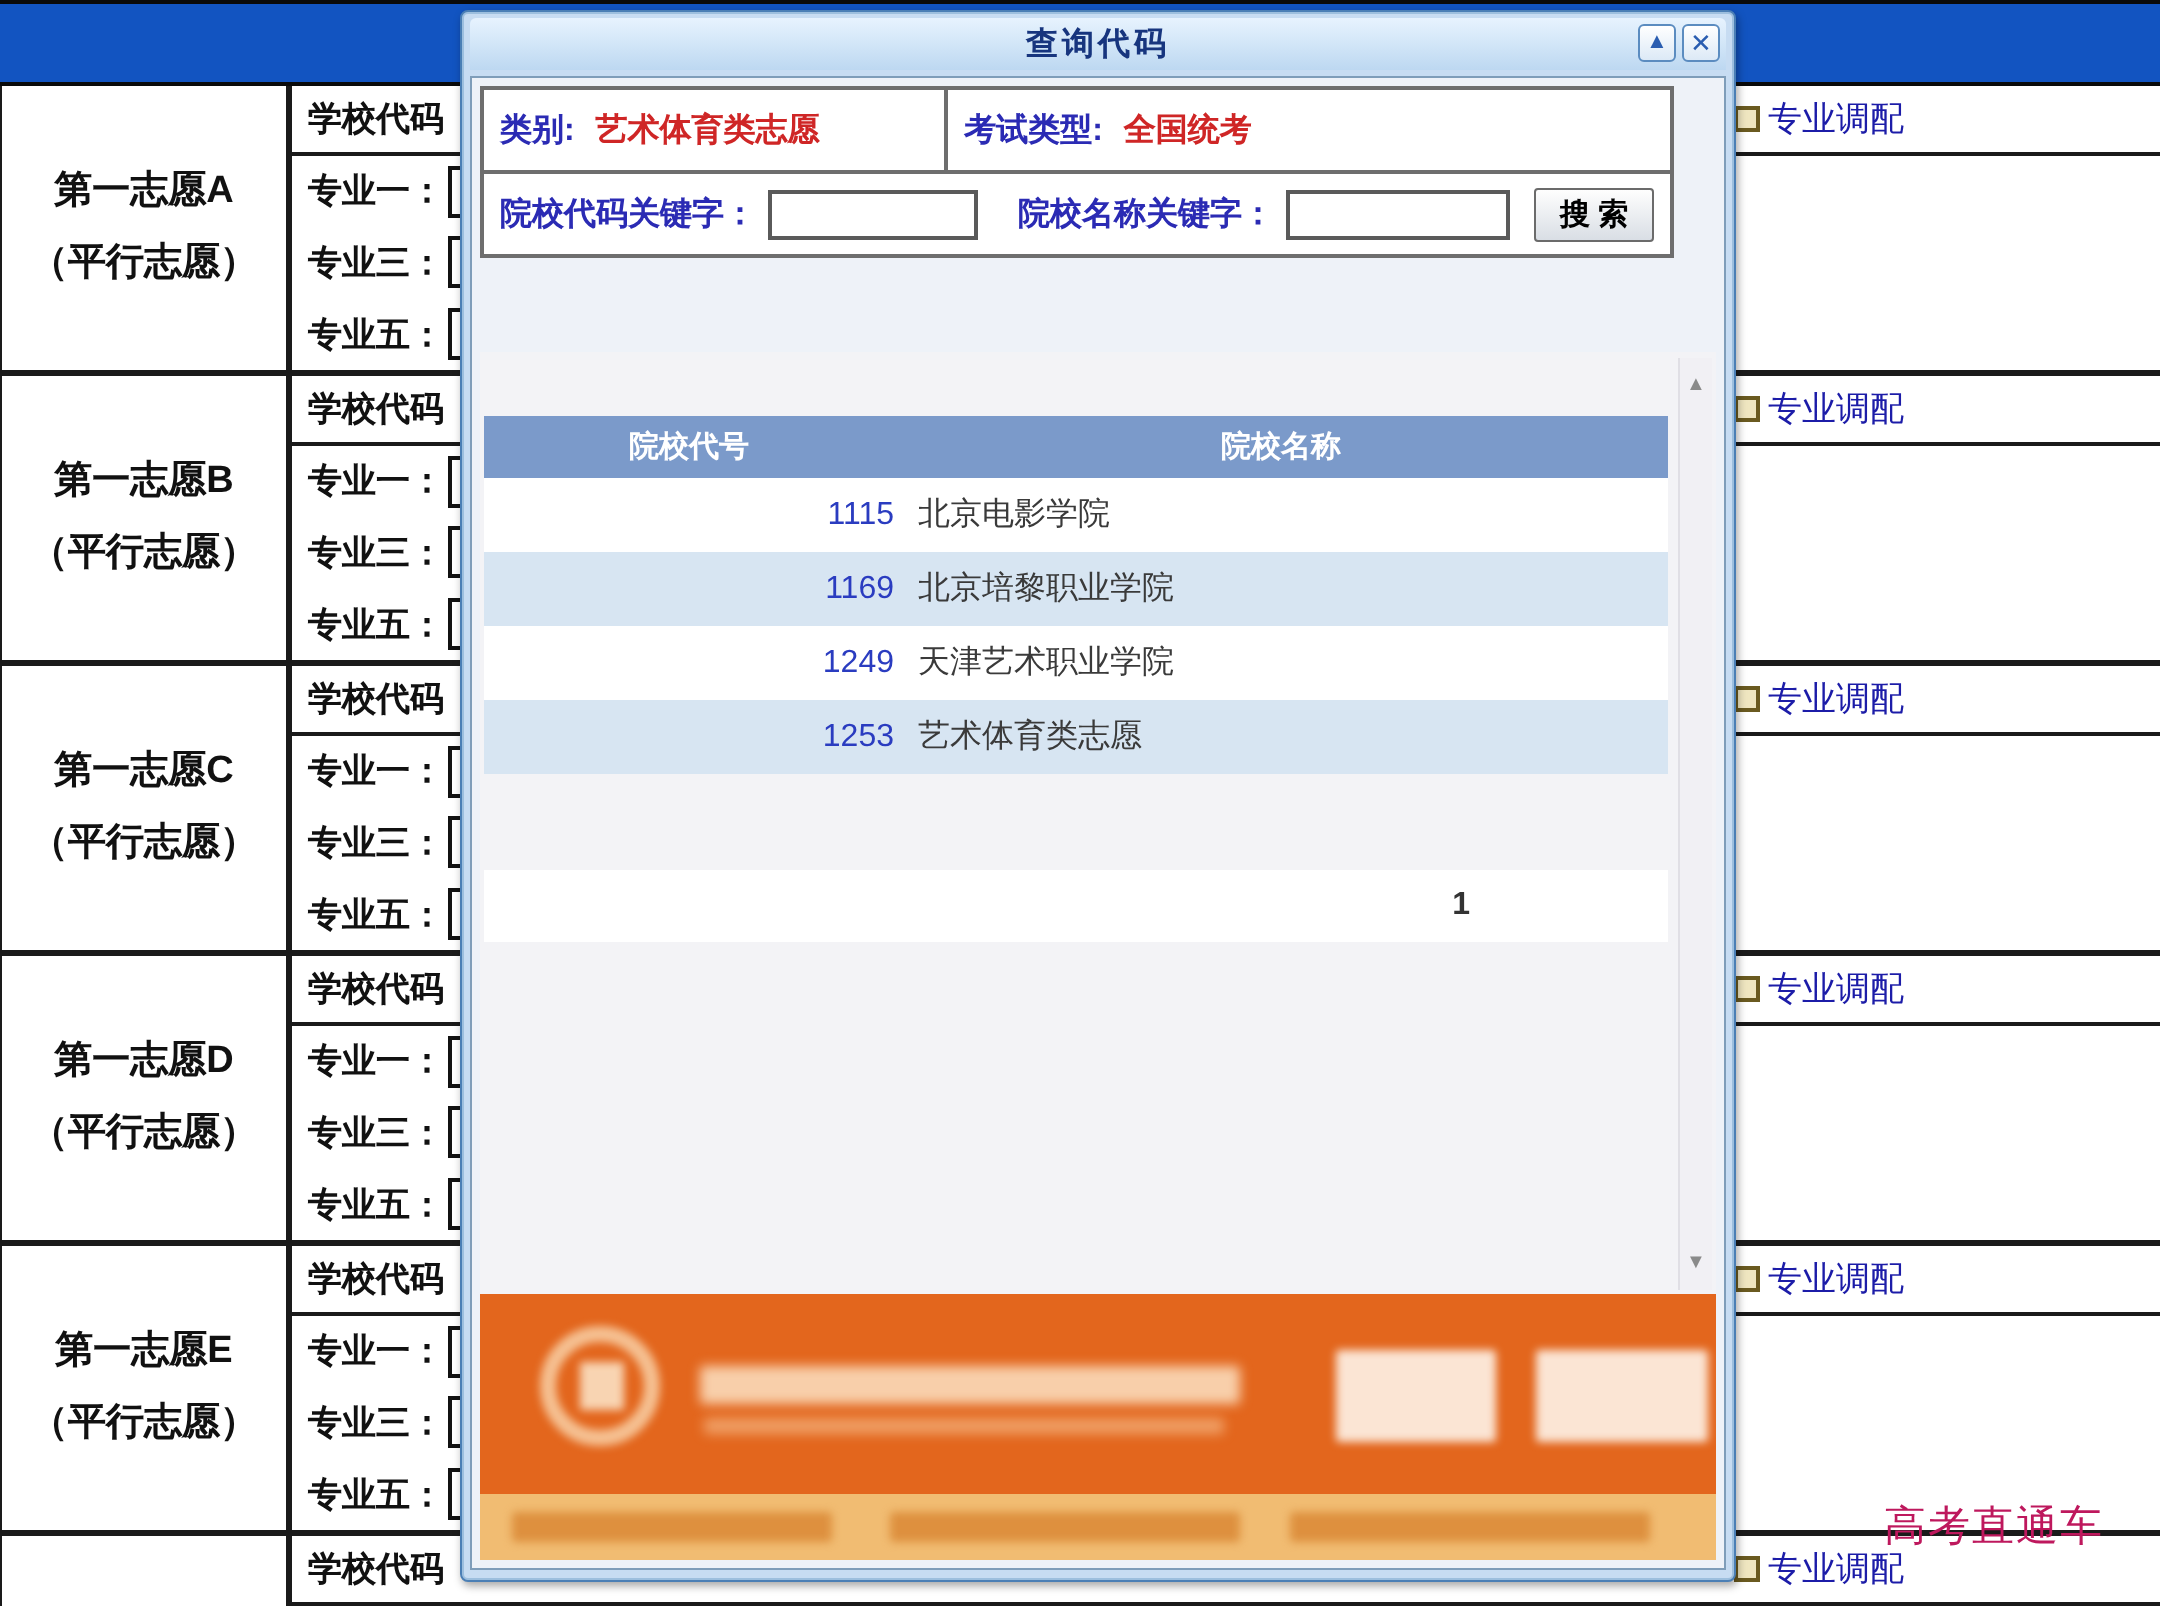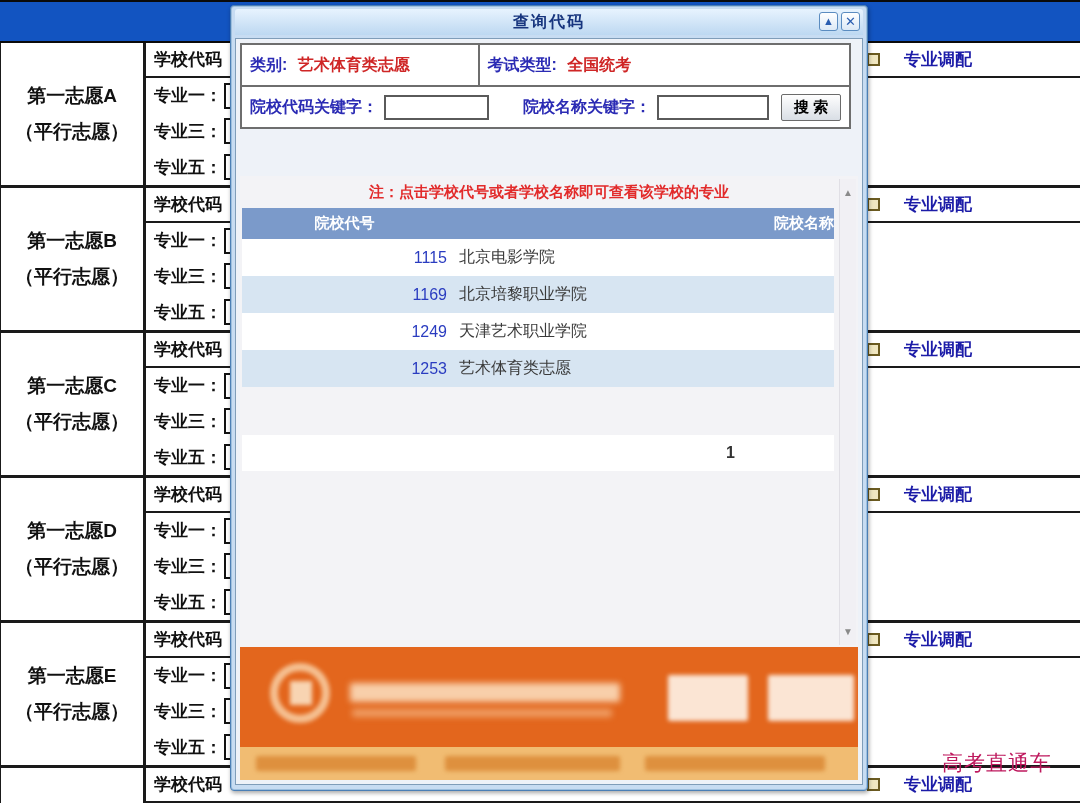--- a/index.html
+++ b/index.html
@@ -27,21 +27,21 @@
   .bg-group-mid{flex:1; display:flex; flex-direction:column;}
   .bg-subrow-code{height:35px; border-bottom:2px solid #1a1a1a; display:flex; align-items:center;
     padding-left:8px; font-weight:bold; font-size:17px;}
   .bg-majors{flex:1; display:flex; flex-direction:column; justify-content:space-around; padding-left:8px;}
   .bg-major{display:flex; align-items:center; font-weight:bold; font-size:17px;}
   .bg-major-input{width:70px; height:26px; border:2px solid #111; background:#fff; margin-left:2px;}
   .bg-group-right{width:215px; display:flex; flex-direction:column;}
   .bg-alloc-row{height:35px; border-bottom:2px solid #1a1a1a; display:flex; align-items:center; padding-left:2px;}
   .alloc-checkbox{width:13px; height:13px; border:2px solid #6a5a20; background:#efe6c0;
     display:inline-block; margin-right:4px; flex:none;}
-  .alloc-label{color:var(--allocation-blue); font-weight:bold; font-size:17px;margin-left:20px;}
+  .alloc-label{color:var(--allocation-blue); font-weight:normal; font-size:17px;}
   
   .modal{position:absolute; left:230px; top:5px; width:638px; height:786px; z-index:10;
     background:var(--modal-chrome); border:1px solid var(--modal-border); border-radius:4px;
     padding:3px 4px 4px; box-shadow:0 0 0 1px #9dbfde inset, 1px 2px 4px rgba(0,0,0,.35);}
   .titlebar{height:26px; position:relative; display:flex; align-items:center; justify-content:center;
     background:linear-gradient(#e7f3fe,#bdd8f1); border-radius:3px 3px 0 0;}
   .titlebar-title{font-weight:bold; font-size:16px; color:var(--title-text); letter-spacing:2px;}
   .win-buttons{position:absolute; right:3px; top:3px; display:flex; gap:3px;}
   .win-btn{width:19px; height:19px; background:linear-gradient(#ffffff,#dce9f6);
     border:1px solid #5b8cc0; border-radius:3px; display:flex; align-items:center; justify-content:center;
@@ -60,21 +60,21 @@
   .kw-input{width:105px; height:25px; border:2px solid #5a5a5a; background:#fff; font-size:14px; padding:0 4px;}
   .search-btn{margin-left:6px; height:27px; padding:0 12px; font-size:15px; font-weight:bold;
     background:linear-gradient(#fefefe,#d9dee5); border:1px solid #6b6b6b; border-radius:2px; cursor:pointer;
     font-family:inherit;}
   
   .list-area{position:absolute; left:4px; right:4px; top:137px; height:472px; background:#f3f3f6;}
   .note{padding-top:7px; text-align:center; color:var(--note-red); font-weight:bold; font-size:15px;}
   .result-table{position:absolute; left:2px; right:24px; top:32px; border-collapse:collapse;
     width:calc(100% - 26px); font-size:16px;}
   .result-table th{background:var(--table-header-bg); color:#fff; font-size:15px; font-weight:bold;
-    height:31px; text-align:right;}
+    height:31px; text-align:center;}
   .result-table th.col-code{width:205px; text-align:center;}
   .result-table td{height:37px;}
   .td-code{text-align:right; color:var(--code-blue); cursor:pointer;}
   .td-name{padding-left:12px; color:#3a3a3a; cursor:pointer;}
   .result-table tr.rrow:nth-of-type(odd){background:var(--row-alt);}
   .result-table tr.rrow:nth-of-type(even){background:#fff;}
   .pager-row{position:absolute; left:2px; right:24px; top:259px; height:36px; background:#fff;
     display:flex; align-items:center; justify-content:flex-end; padding-right:22px; gap:7px; font-size:16px;}
   .page-current{color:#333; font-weight:bold;}
   .page-link{color:var(--link-purple); text-decoration:underline; font-weight:bold; cursor:pointer;}
@@ -297,31 +297,30 @@
         <td colspan="2">
           <span class="flabel">考试类型:</span>
           <span class="fvalue">全国统考</span>
         </td>
       </tr>
       <tr>
         <td colspan="3">
           <span class="search-cell">
             <span class="flabel">院校代码关键字：</span>
             <input class="kw-input" type="text" value="" style="">
-            <span class="flabel" style="margin-left:28px">院校名称关键字：</span>
+            <span class="flabel" style="margin-left:14px">院校名称关键字：</span>
             <input class="kw-input" style="width: 112px;" type="text" value="">
             <button class="search-btn">搜 索</button>
           </span>
         </td>
       </tr>
     </tbody>
       </table>
 
     <div class="list-area">
-      <div class="note">注：点击学校代号或者学校名称即可查看该学校的专业</div>
 
       <table class="result-table">
         <tbody>
           <tr>
             <th class="col-code">院校代号</th>
             <th>院校名称</th>
           </tr>
 
         <tr class="rrow">
               <td class="td-code">1115</td>

